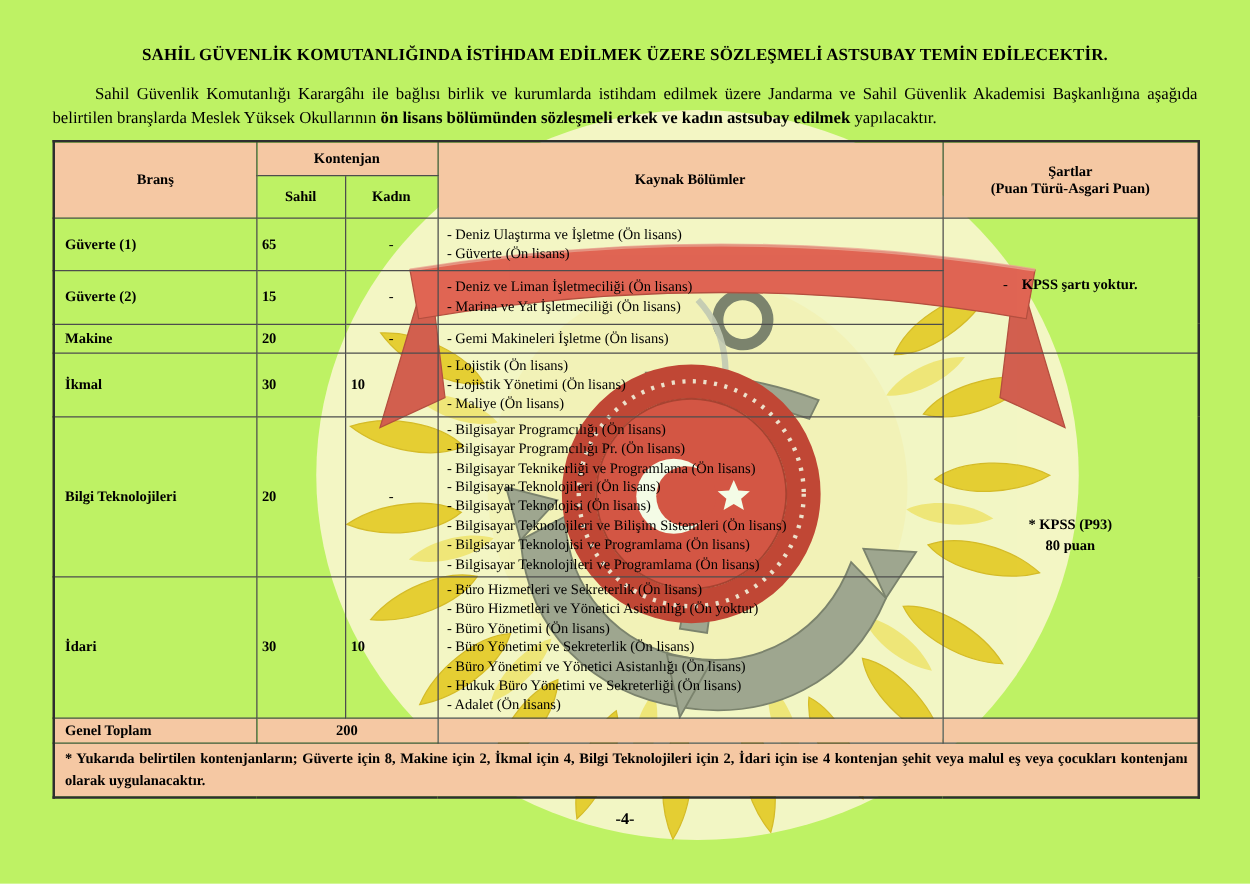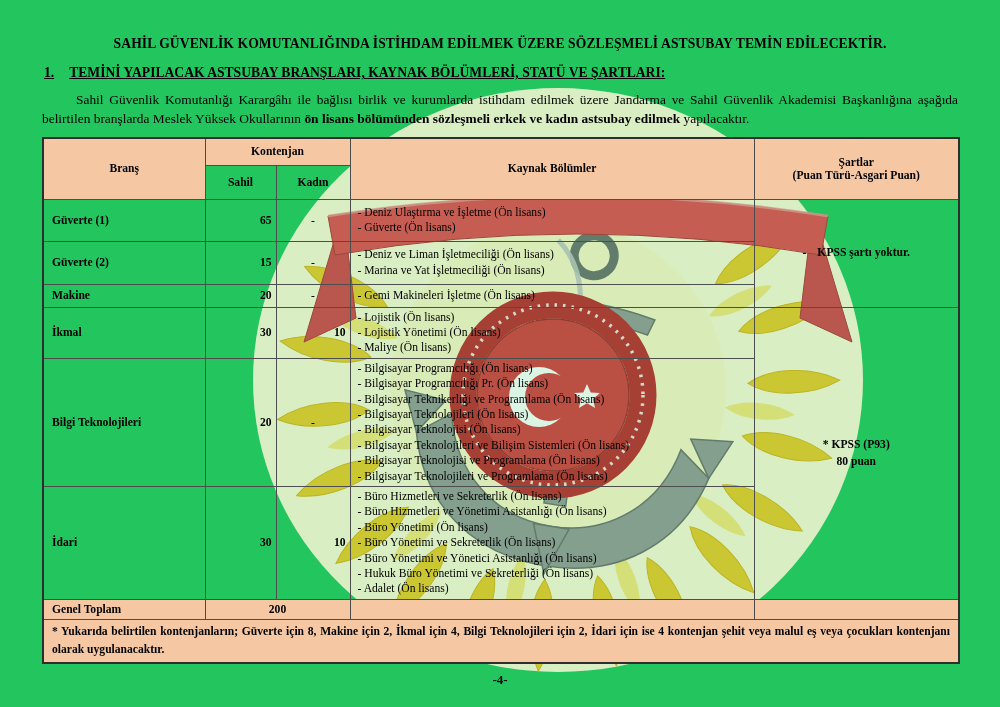--- a/index.html
+++ b/index.html
@@ -1,35 +1,35 @@
 <!DOCTYPE html>
 <html><head>
 <meta charset="utf-8">
 <style>
   html,body{margin:0;padding:0;}
   body{
     width:1000px;height:707px;background:#ffffff;position:relative;
     font-family:"Liberation Serif","DejaVu Serif",serif;color:#000;
     overflow:hidden;
   }
-  .page{position:absolute;inset:0;background:#22c55e;overflow:hidden;font-family:Liberation Serif, serif;}
+  .page{position:absolute;inset:0;background:#bef264;overflow:hidden;font-family:Liberation Serif, serif;}
   .watermark{position:absolute;left:238px;top:80px;width:680px;height:600px;z-index:0;}
   .content{position:relative;z-index:1;padding:36px 42px 0 42px;}
 
   .doc-title{font-size:13.6px;font-weight:bold;text-align:center;margin:0 0 13px 0;letter-spacing:.1px;}
   .section-heading{font-size:13.6px;font-weight:bold;text-decoration:underline;margin:0 0 9px 2px;}
   .section-heading .hnum{padding-right:15px;}
   .intro{font-size:13.4px;line-height:1.42;text-align:justify;text-indent:34px;margin:0 0 9px 0;}
 
   table.main{border-collapse:collapse;table-layout:fixed;width:916px;border:2px solid #2e2e2e;}
   table.main td{border:1px solid #4d4d4d;font-size:11.6px;vertical-align:middle;padding:1px 4px;overflow:hidden;}
   .salmon{background:#f5c8a3;}
   .hdr{font-weight:bold;font-size:12.2px;text-align:center;}
   .brans-cell{font-weight:bold;font-size:12px;padding-left:8px !important;}
-  .num-cell{font-weight:bold;font-size:12px;text-align:right;}
+  .num-cell{font-weight:bold;font-size:12px;text-align:left;}
   .dash-cell{font-size:12px;text-align:center;}
   .kaynak-cell{white-space:pre-line;line-height:1.33;padding:2px 4px 2px 7px !important;}
   .sartlar-cell{font-weight:bold;font-size:12.2px;text-align:center;white-space:pre-line;line-height:1.5;}
   .sartlar-cell .dash{font-weight:normal;padding-right:11px;}
   .total-label{font-weight:bold;font-size:12.2px;padding-left:8px !important;margin-left:16px;}
   .total-value{font-weight:bold;font-size:12.2px;text-align:center;margin-left:28px;}
   .footnote-cell{font-weight:bold;font-size:12.2px;line-height:1.55;text-align:justify;padding:3px 8px !important;}
   .page-number{text-align:center;font-weight:bold;font-size:13px;margin-top:8px;}
 </style>
 </head>
@@ -103,23 +103,20 @@
         <path d="M90,136 Q338,96 590,136 L583,175 Q338,133 97,175 Z" fill="#e64a50" stroke="#b23038" stroke-width="1"></path>
         <path d="M90,136 Q338,96 590,136" fill="none" stroke="#f4969a" stroke-width="2.5" opacity="0.8"></path>
       </g>
     </g>
   </svg>
 
   <div class="content">
 
     <div class="doc-title">SAHİL GÜVENLİK KOMUTANLIĞINDA İSTİHDAM EDİLMEK ÜZERE SÖZLEŞMELİ ASTSUBAY TEMİN EDİLECEKTİR.</div>
 
-    <div class="section-heading">
-      <span class="hnum">1.</span><span>TEMİNİ YAPILACAK ASTSUBAY BRANŞLARI, KAYNAK BÖLÜMLERİ, STATÜ VE ŞARTLARI:</span>
-    </div>
 
     <p class="intro"><span>Sahil Güvenlik Komutanlığı Karargâhı ile bağlısı birlik ve kurumlarda istihdam edilmek üzere Jandarma ve Sahil Güvenlik Akademisi Başkanlığına aşağıda belirtilen branşlarda Meslek Yüksek Okullarının </span><b>ön lisans bölümünden sözleşmeli erkek ve kadın astsubay edilmek</b><span> yapılacaktır.</span></p>
 
     <table class="main">
       <colgroup>
         <col style="width:162px">
           <col style="width:71px">
           <col style="width:74px">
           <col style="width:404px">
           <col style="width:205px">
@@ -183,21 +180,21 @@
 - Bilgisayar Teknolojisi (Ön lisans)
 - Bilgisayar Teknolojileri ve Bilişim Sistemleri (Ön lisans)
 - Bilgisayar Teknolojisi ve Programlama (Ön lisans)
 - Bilgisayar Teknolojileri ve Programlama (Ön lisans)</td>
       </tr>
       <tr style="height:112px">
         <td class="brans-cell">İdari</td>
         <td class="num-cell">30</td>
         <td class="num-cell">10</td>
         <td class="kaynak-cell">- Büro Hizmetleri ve Sekreterlik (Ön lisans)
-- Büro Hizmetleri ve Yönetimi Asistanlığı (Ön lisans)
+- Büro Hizmetleri ve Yönetici Asistanlığı (Ön yoktur)
 - Büro Yönetimi (Ön lisans)
 - Büro Yönetimi ve Sekreterlik (Ön lisans)
 - Büro Yönetimi ve Yönetici Asistanlığı (Ön lisans)
 - Hukuk Büro Yönetimi ve Sekreterliği (Ön lisans)
 - Adalet (Ön lisans)</td>
       </tr>
 
       <tr style="height:20px">
         <td class="salmon total-label">Genel Toplam</td>
         <td class="salmon total-value" colspan="2">200</td>

